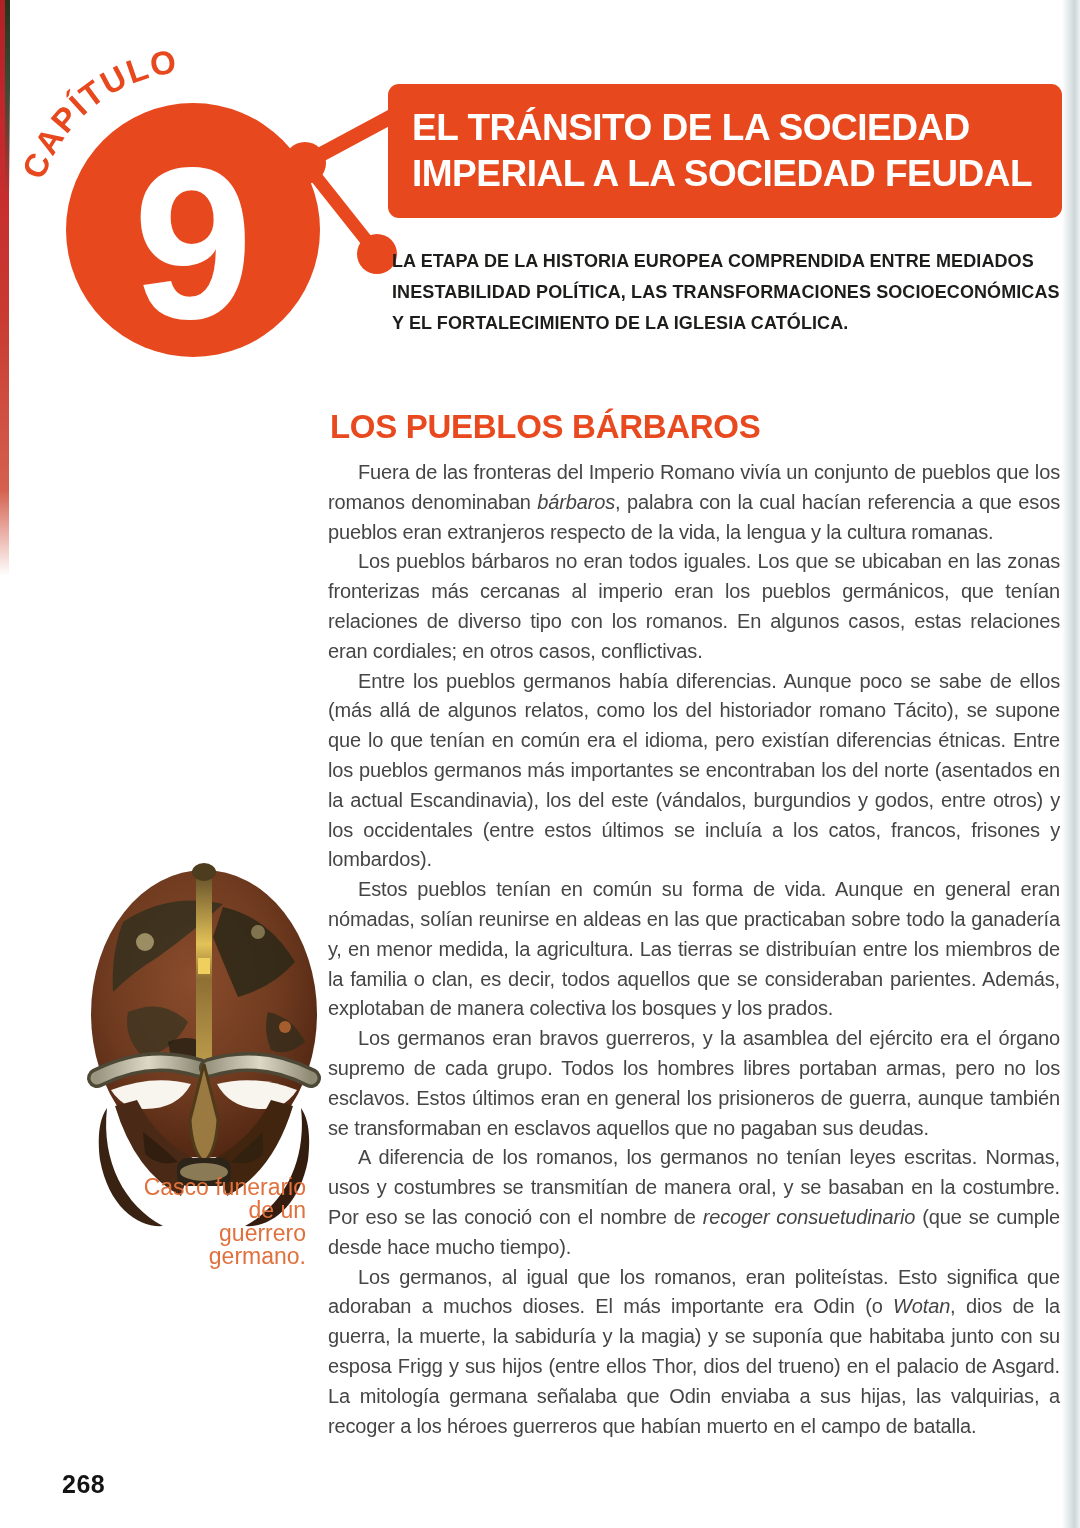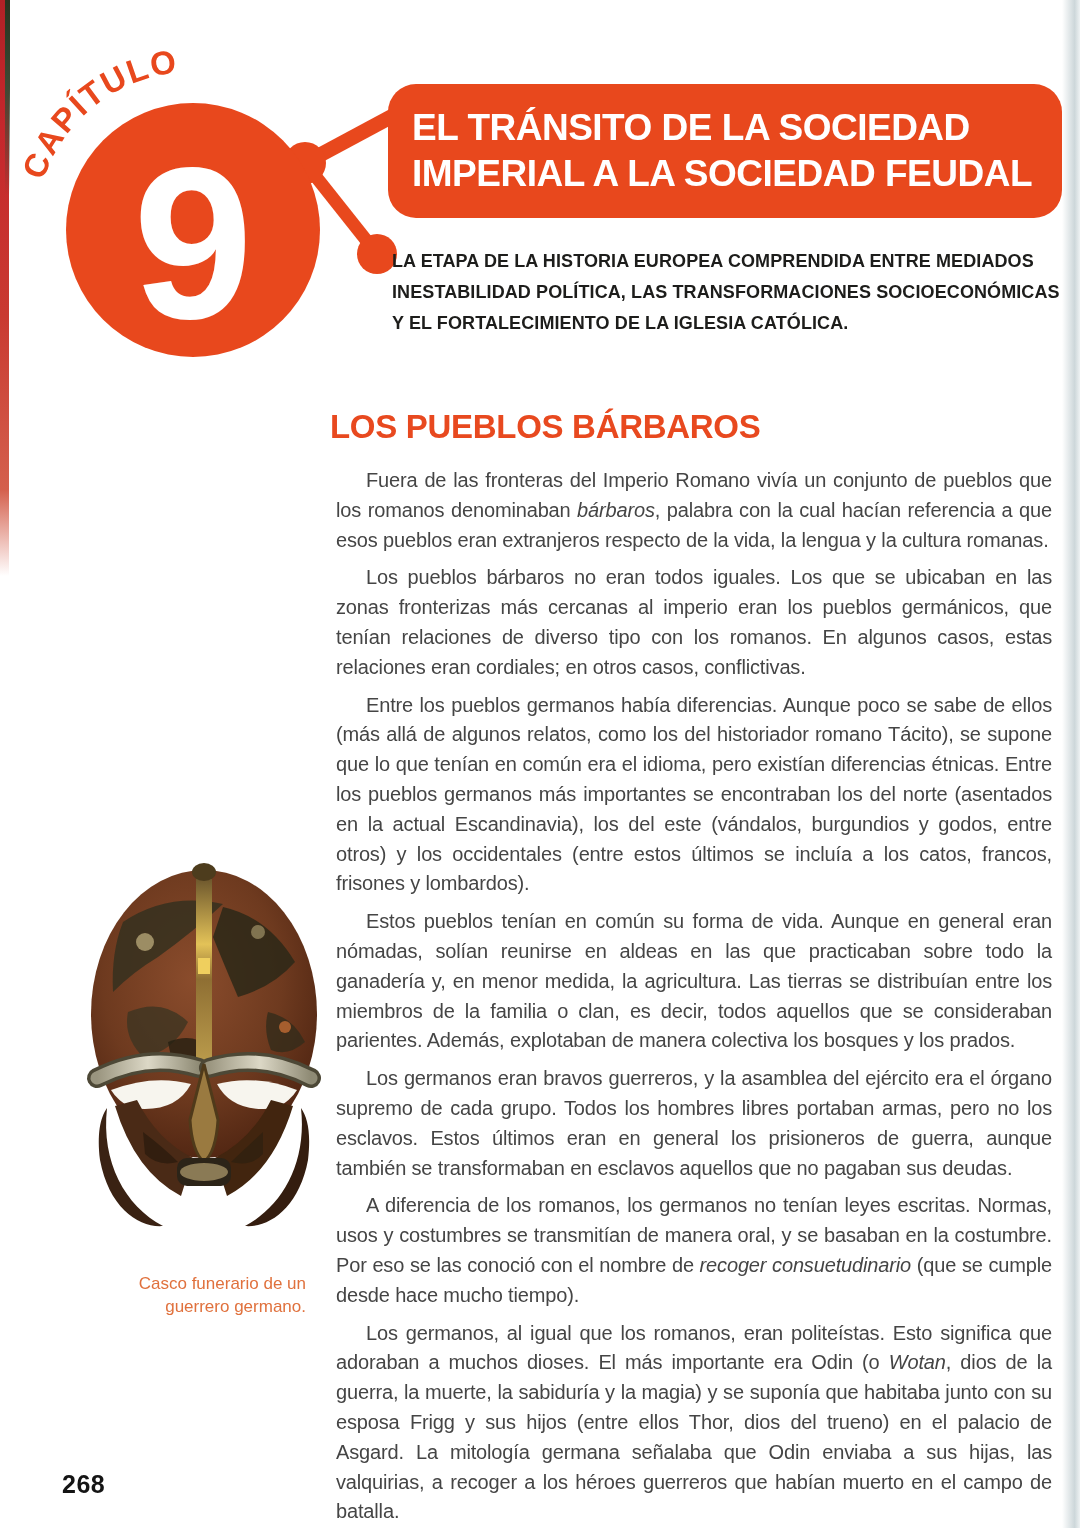--- a/index.html
+++ b/index.html
@@ -17,47 +17,47 @@
     position:absolute; left:5px; top:0; width:5px; height:195px;
     background:linear-gradient(180deg,#27331f 0%, #3d4a35 45%, rgba(61,74,53,0) 100%);
   }
   .edge-strip{
     position:absolute; right:0; top:0; width:18px; height:1528px;
     background:linear-gradient(90deg, rgba(255,255,255,0) 0%, #cdd7da 70%, #eef2f3 100%);
   }
   .header-art{ position:absolute; left:0; top:0; }
   .banner{
     position:absolute; left:388px; top:84px; width:674px; height:134px;
-    background:#e8481d; border-radius:28px;
+    background:#e8481d; border-radius:11px;
     display:flex; flex-direction:column; justify-content:center;
     padding-left:24px; box-sizing:border-box;
   }
   .banner .t-line{
     color:#ffffff; font-weight:bold; font-size:37px; line-height:46px;
     letter-spacing:-0.5px; white-space:nowrap;
   }
   .intro{ position:absolute; left:392px; top:246px; width:640px; }
   .intro .i-line{
     color:#1d1d1b; font-weight:bold; font-size:18px; line-height:31px;
     letter-spacing:0.1px; white-space:nowrap;
   }
   .section-heading{
     position:absolute; left:330px; top:408px;
     color:#e8491f; font-weight:bold; font-size:33px; letter-spacing:-0.3px;
   }
   .body-col{ position:absolute; left:328px; top:458px; width:732px; }
   .body-col p{
-    margin:8px; text-indent:30px; text-align:justify;
+    margin:0; text-indent:30px; text-align:justify;
     color:#454545; font-size:20px; line-height:29.8px; letter-spacing:-0.15px;
   }
   .body-col p em{ font-style:italic; }
   .figure{ position:absolute; left:73px; top:862px; width:262px; height:372px; }
   .caption{
-    position:absolute; left:128px; top:1272px; width:178px;
-    text-align:right; color:#e0713d; font-size:17px; line-height:23px;
+    position:absolute; left:128px; top:1176px; width:178px;
+    text-align:right; color:#e0713d; font-size:23px; line-height:23px;
   }
   .page-number{
     position:absolute; left:62px; top:1470px;
     color:#141414; font-weight:bold; font-size:25px; letter-spacing:0.5px;
   }
 </style>
 </head>
 <body>
 
 <div class="page">

